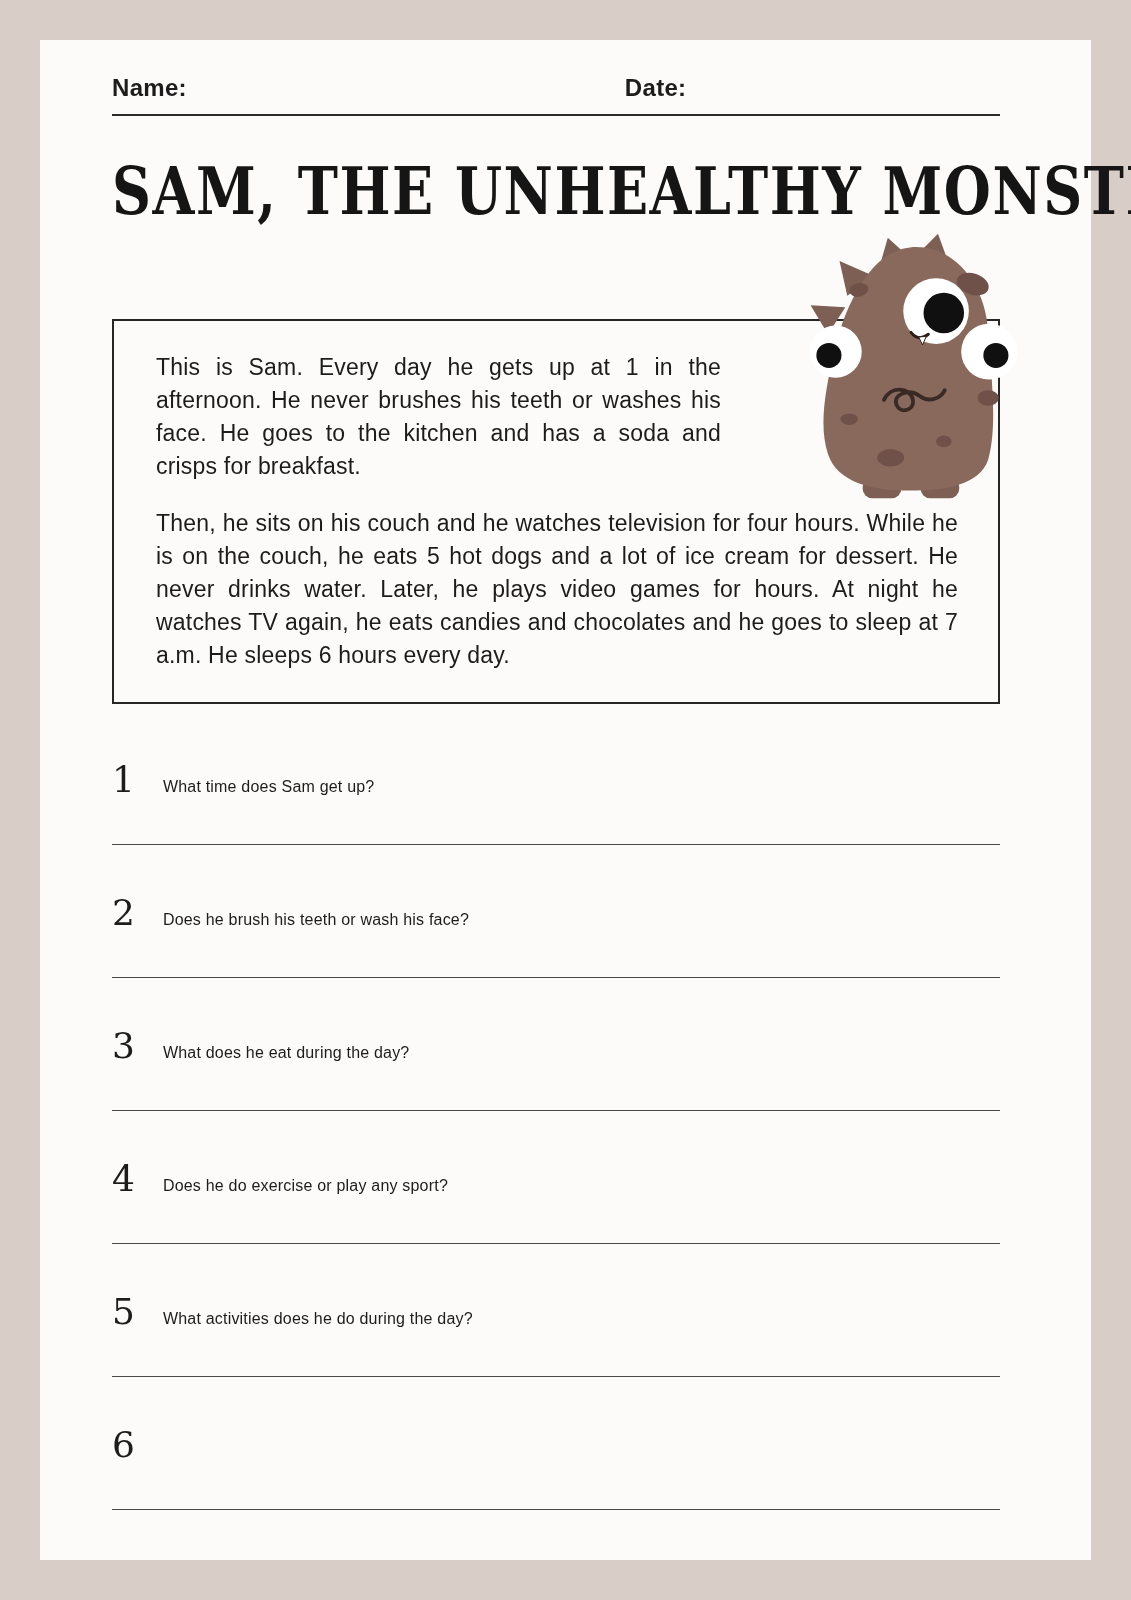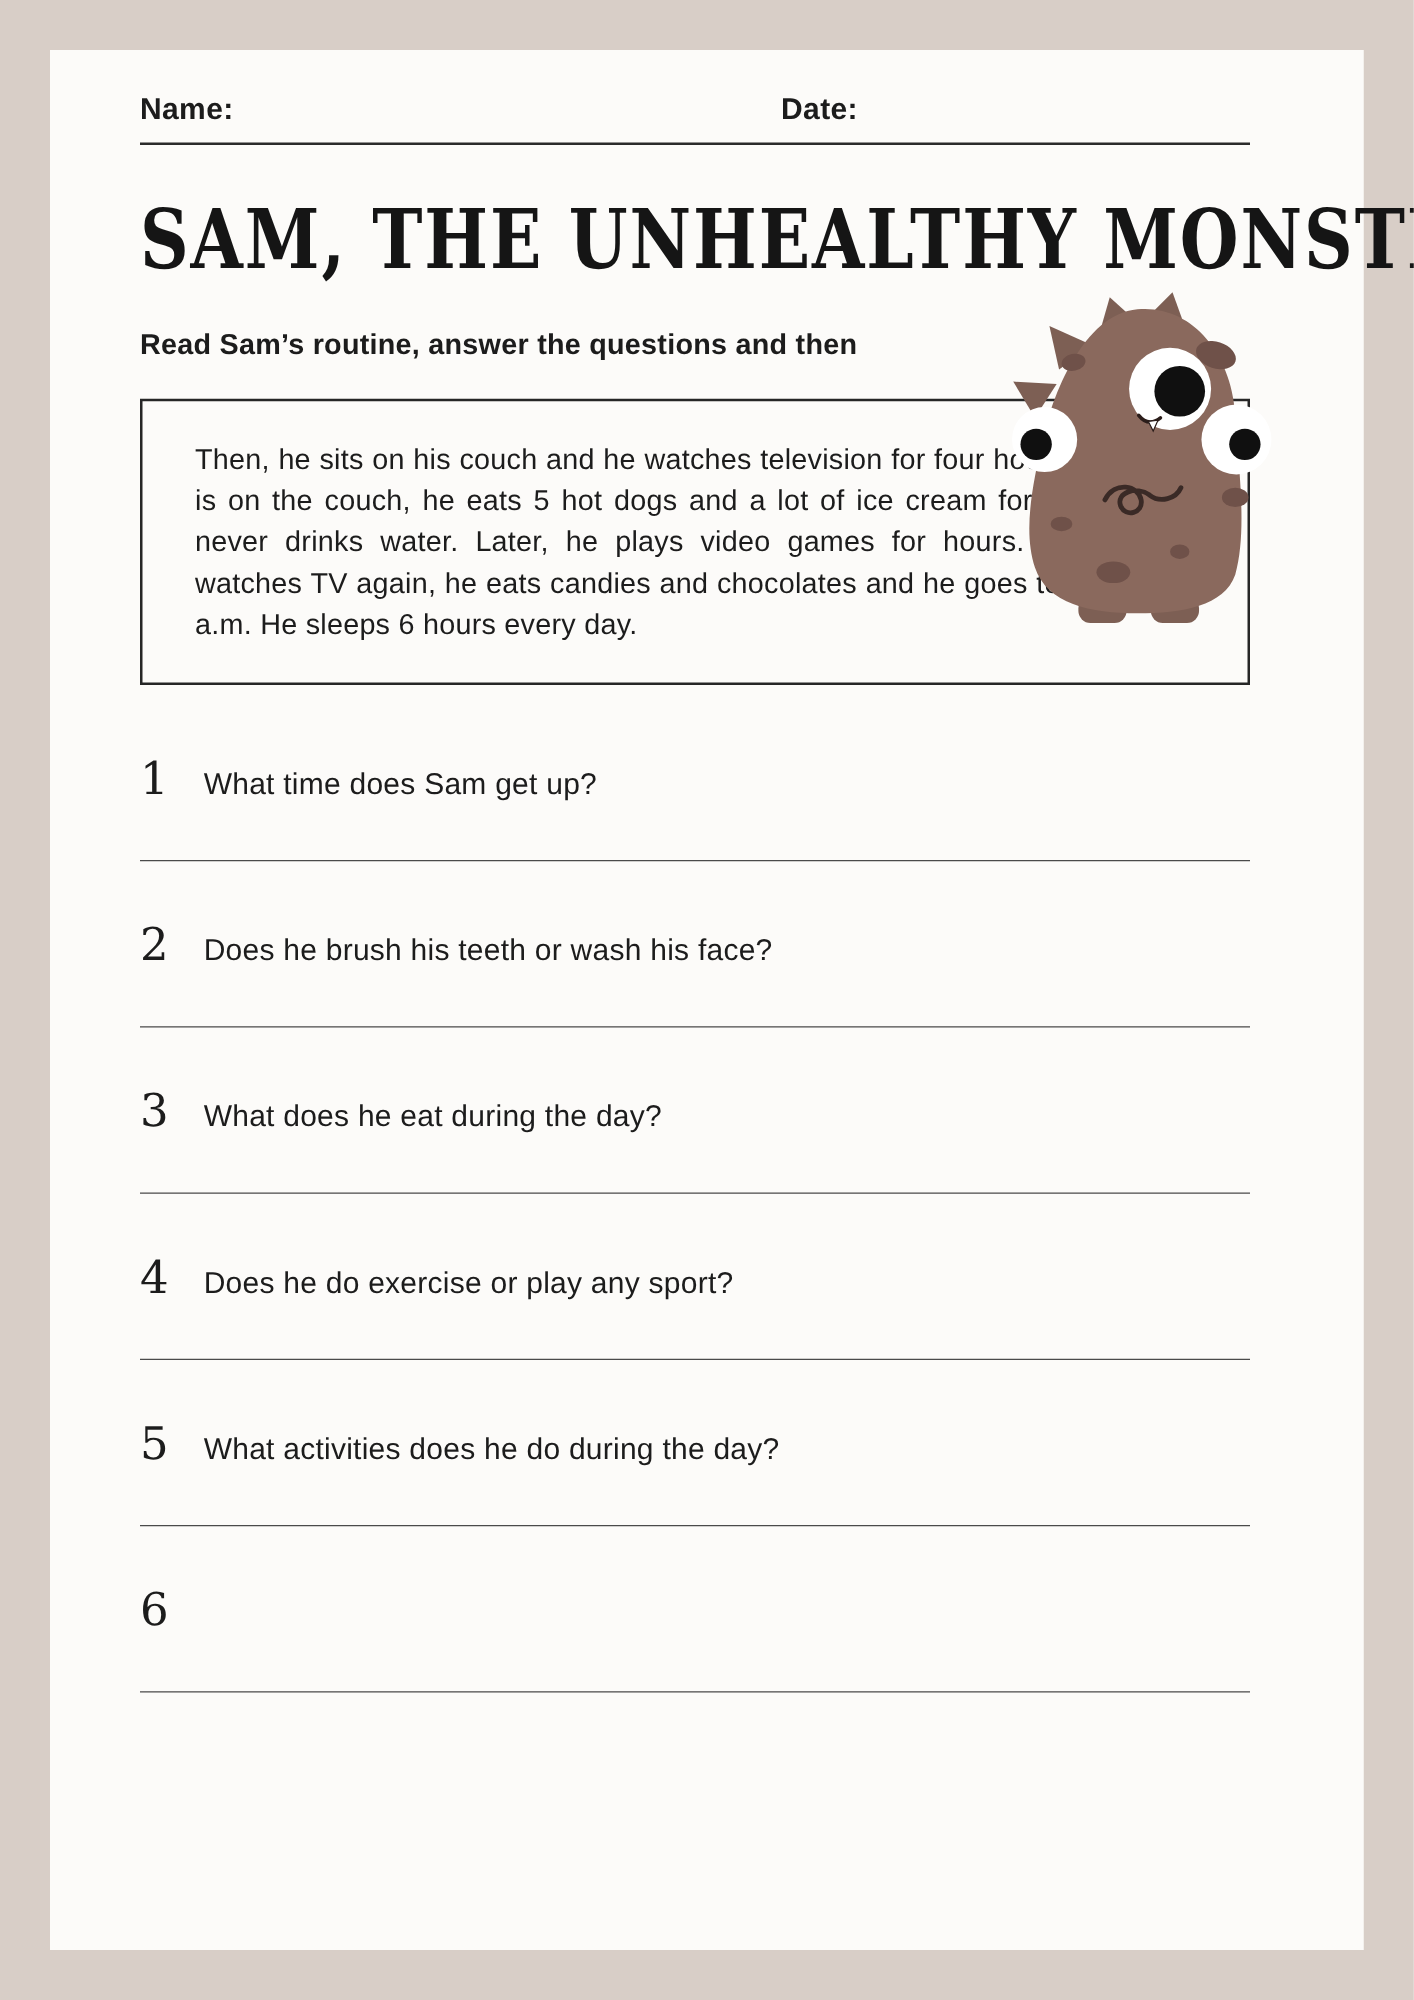--- a/index.html
+++ b/index.html
@@ -81,21 +81,21 @@
     align-items: baseline;
     gap: 28px;
   }
   .q-number {
     font-family: "DejaVu Serif", serif;
     font-size: 36px;
     line-height: 1;
     min-width: 18px;
   }
   .q-text {
-    font-size: 24px;
+    font-size: 16px;
     font-weight: 500;
     letter-spacing: 0.2px;
   }
   .answer-line {
     border-bottom: 1.6px solid #4a4a4a;
     margin: 46px 0 50px 0;
     height: 1px;
   }
 
   
@@ -156,24 +156,25 @@
   <div class="content">
 
     <div class="header-row">
       <span class="header-label">Name:</span>
       <span class="header-label date-label">Date:</span>
     </div>
 
     <h1 class="title">SAM, THE UNHEALTHY MONSTER</h1>
 
     <div class="instructions">
-      <span>Read Sam’s routine, answer the questions and then</span><br>
+      <br>
     </div>
 
     <div class="reading-box">
+      <p class="p1">This is Sam. Every day he gets up at 1 in the afternoon. He never brushes his teeth or washes his face. He goes to the kitchen and has a soda and crisps for breakfast.</p>
       <p class="p2">Then, he sits on his couch and he watches television for four hours. While he is on the couch, he eats 5 hot dogs and a lot of ice cream for dessert. He never drinks water. Later, he plays video games for hours. At night he watches TV again, he eats candies and chocolates and he goes to sleep at 7 a.m. He sleeps 6 hours every day.</p>
     </div>
 
     <div class="questions">
 
       <div class="question-row">
         <span class="q-number">1</span>
         <span class="q-text">What time does Sam get up?</span>
       </div>
       <div class="answer-line"></div>

